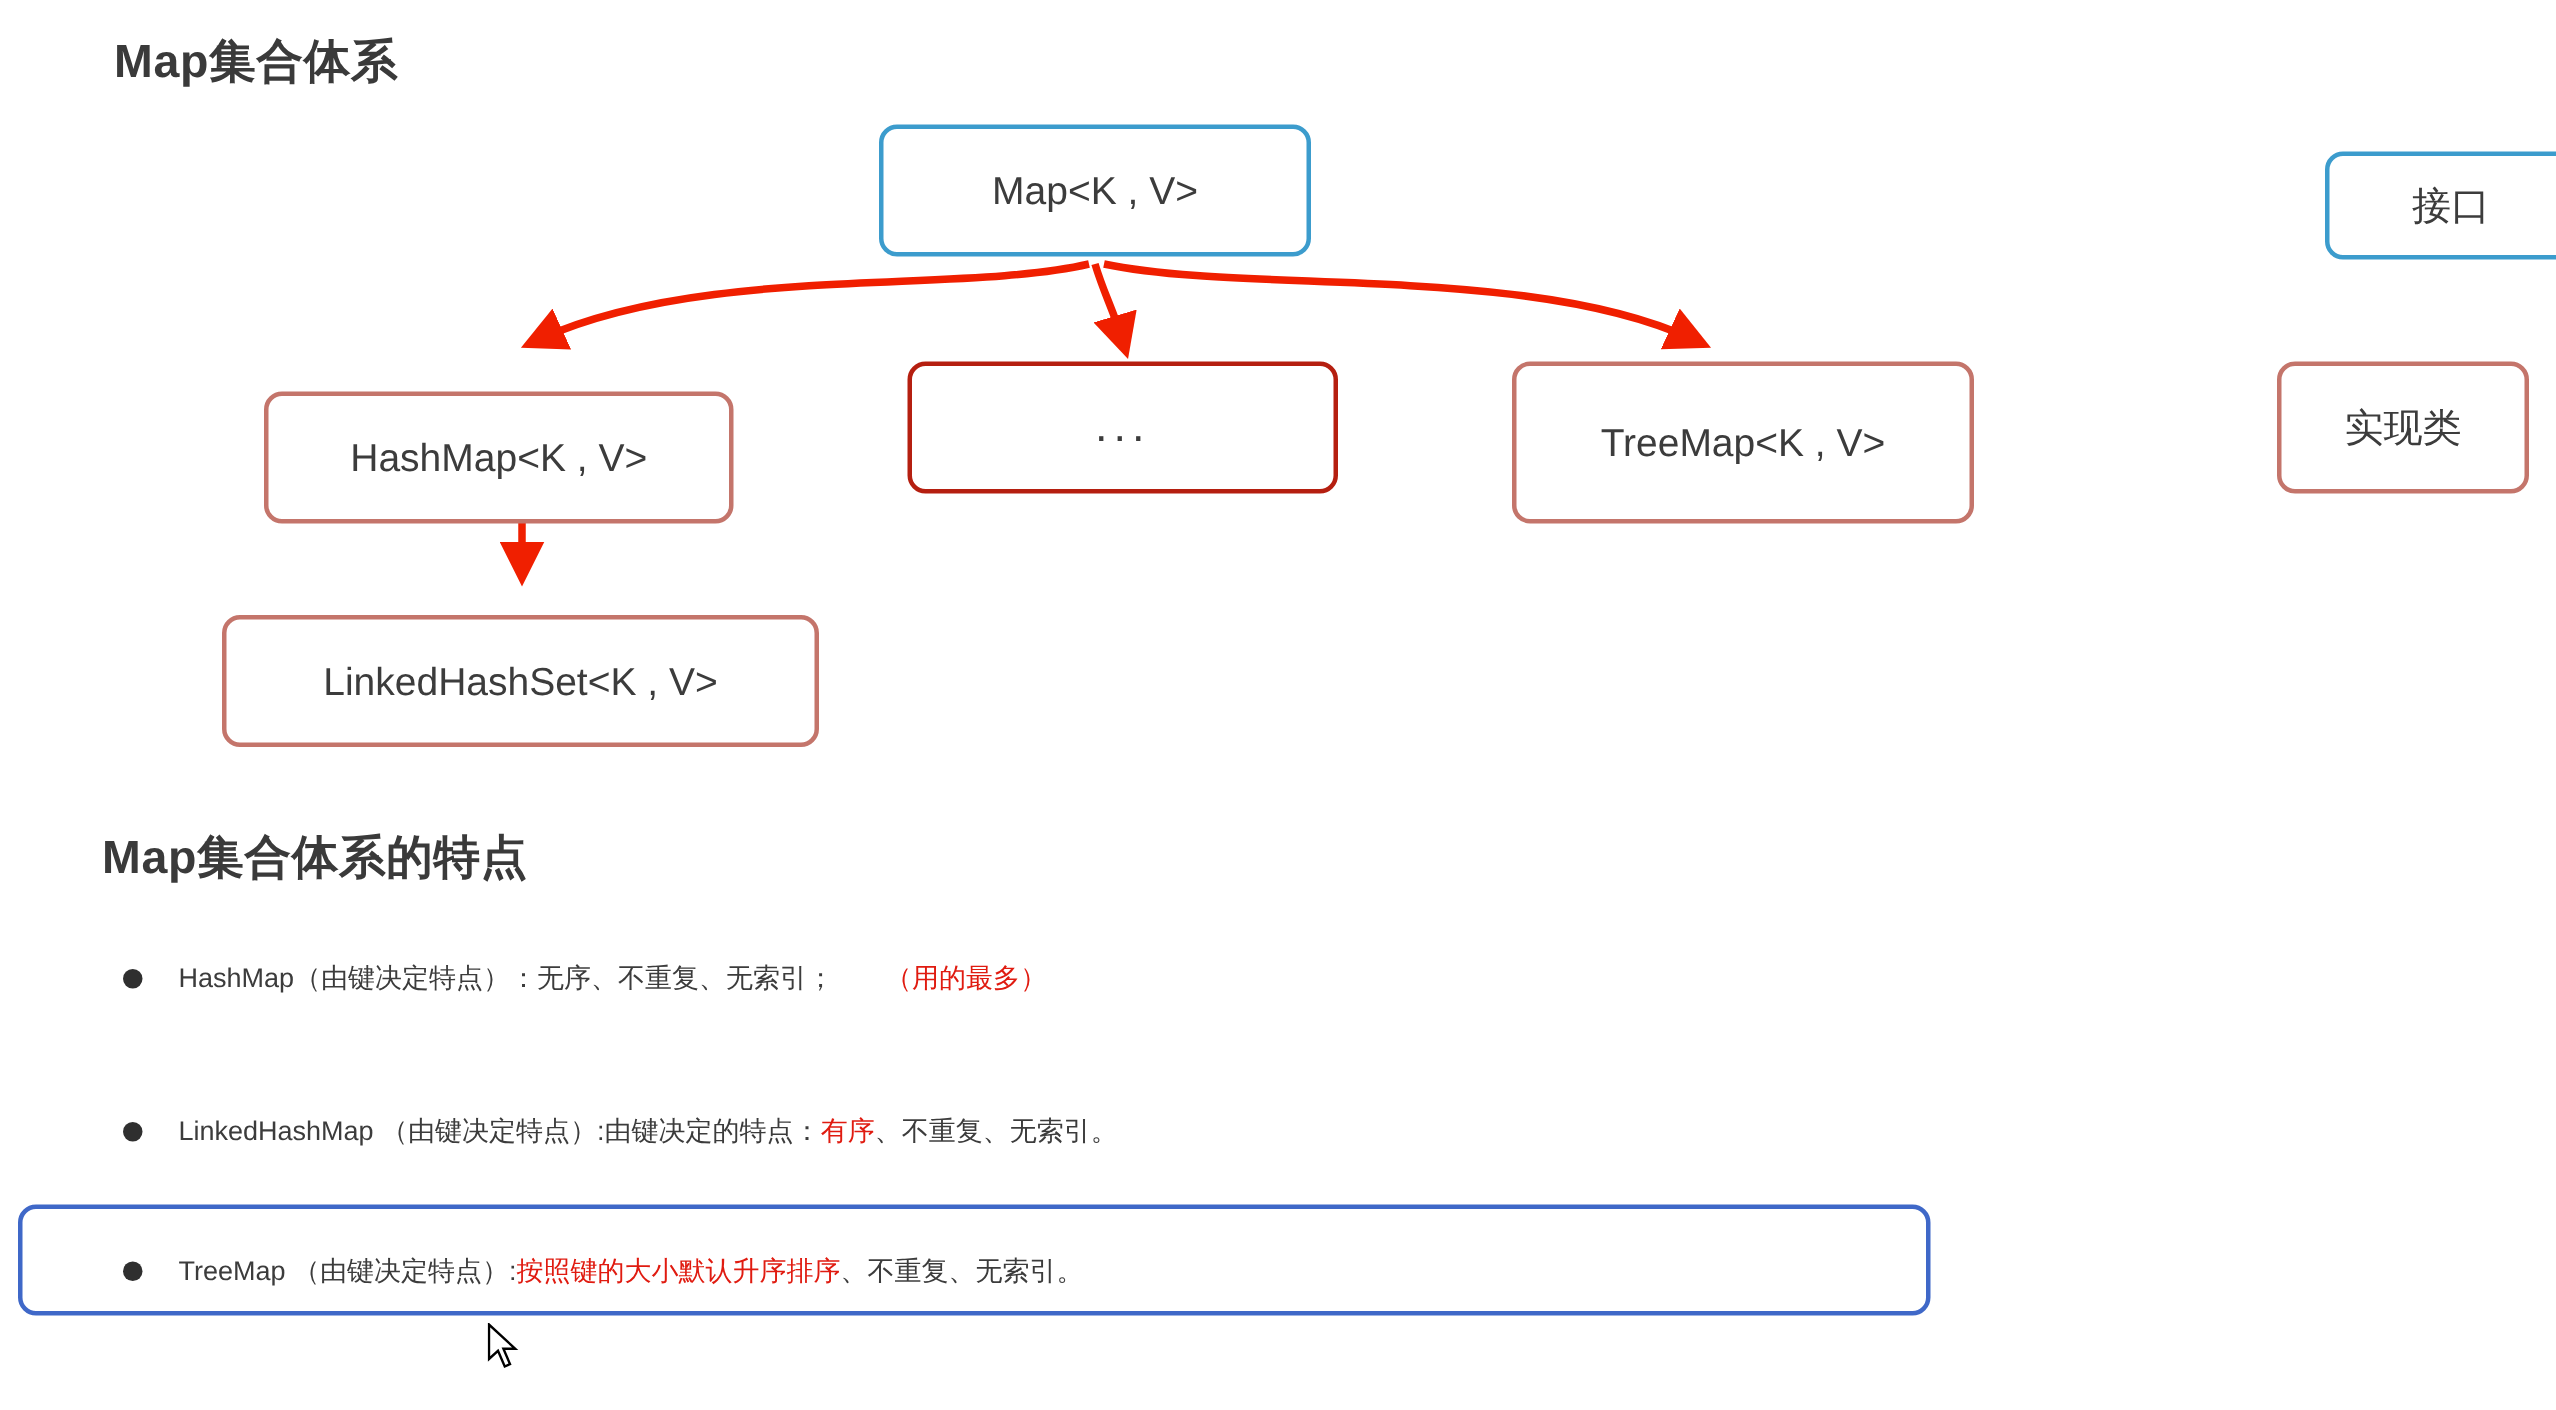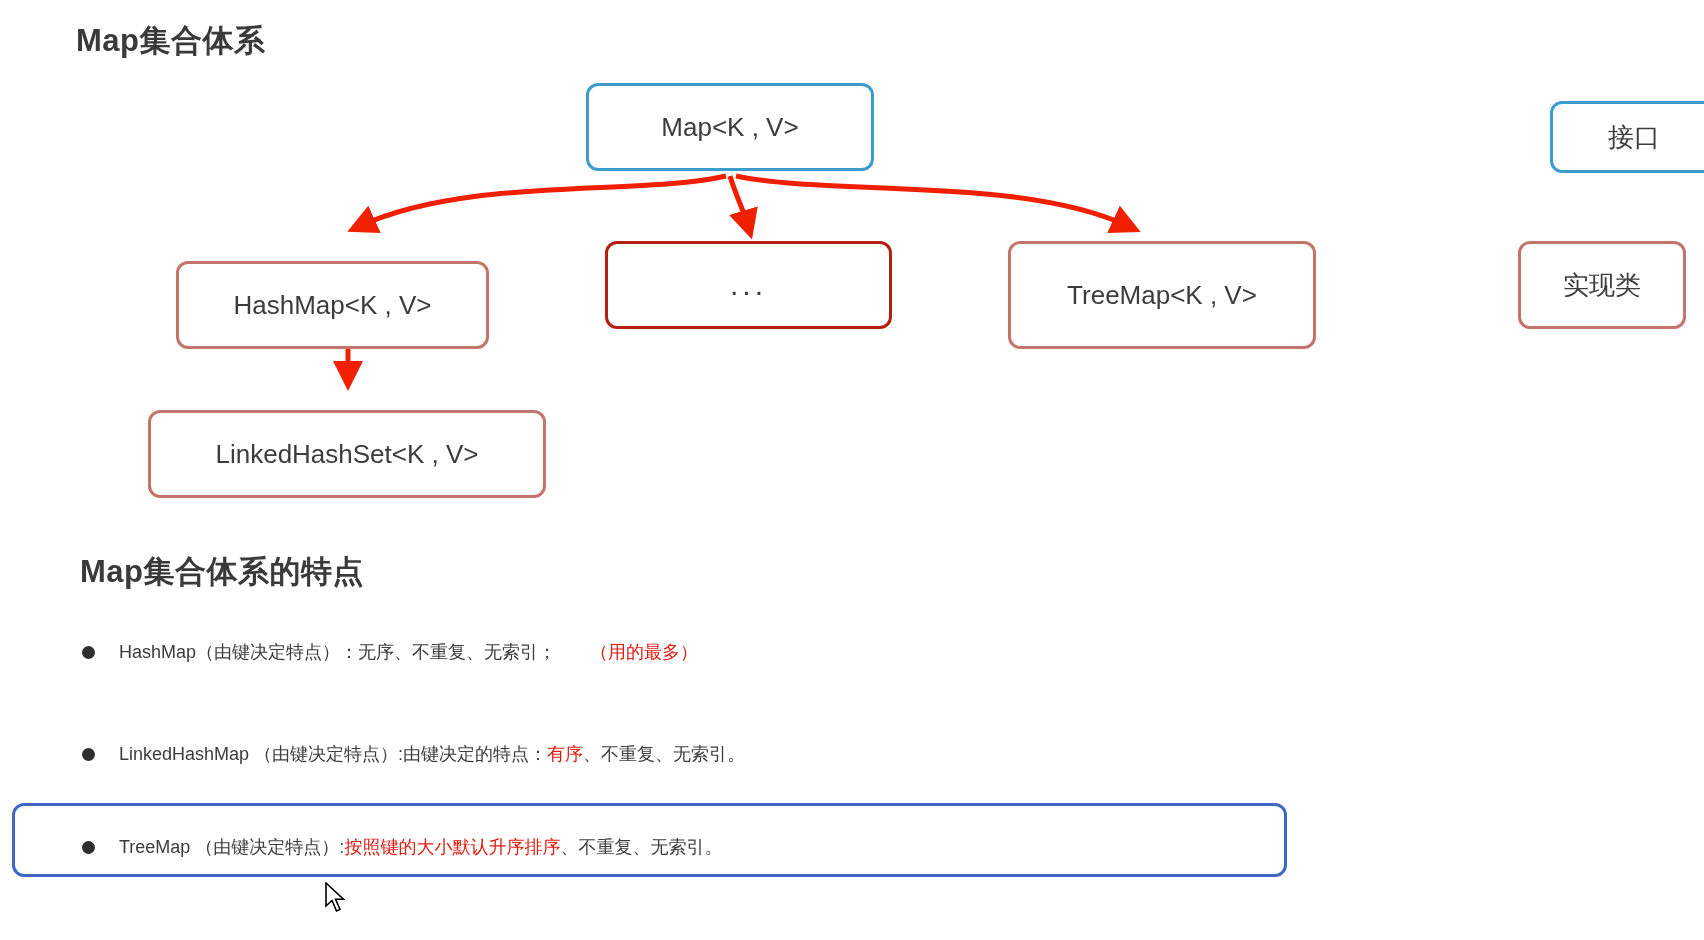--- a/index.html
+++ b/index.html
@@ -23,21 +23,21 @@
   
   .heading {
     position: absolute;
     font-weight: bold;
     font-size: 31px;
     letter-spacing: 0.5px;
     color: #3a3a3a;
     white-space: nowrap;
   }
   #title-map-system { left: 76px; top: 20px; }
-  #title-map-features { left: 80px; top: 551px; }
+  #title-map-features { left: 68px; top: 551px; }
 
   
   .node {
     position: absolute;
     box-sizing: border-box;
     border-radius: 12px;
     display: flex;
     align-items: center;
     justify-content: center;
     font-size: 26px;

